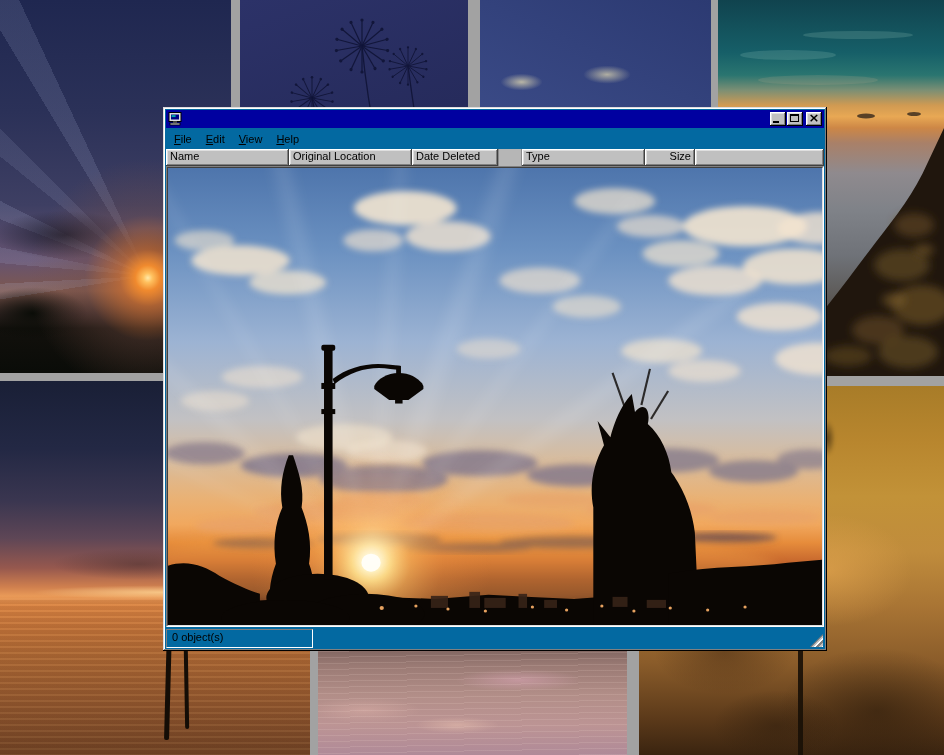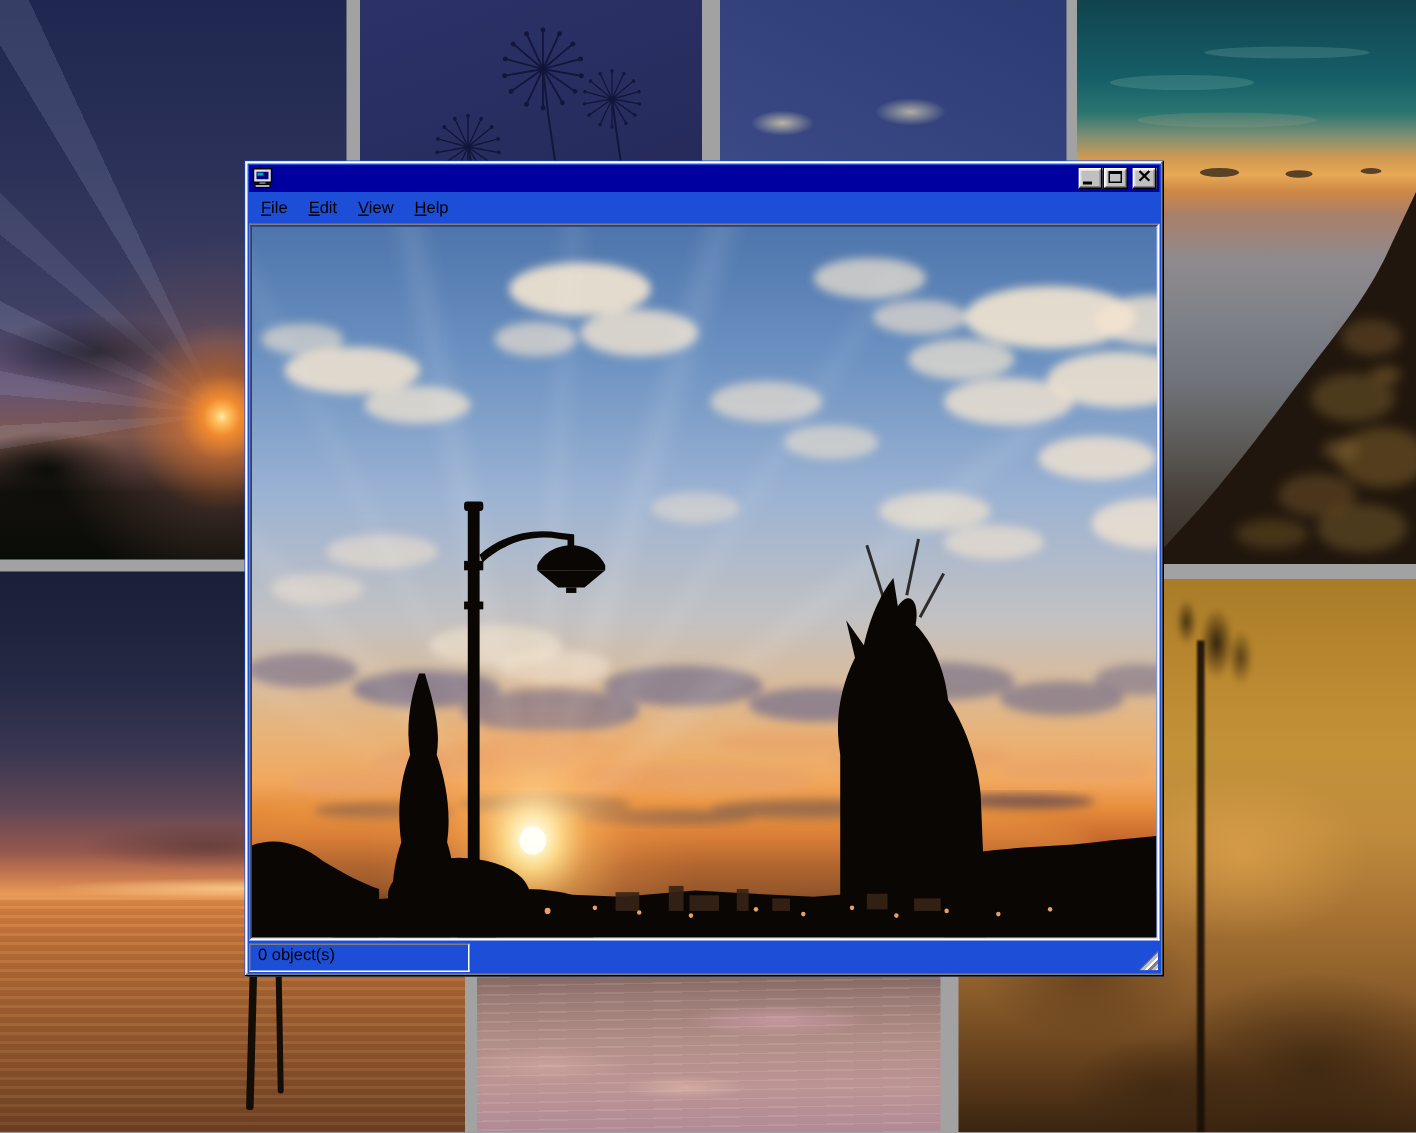--- a/index.html
+++ b/index.html
@@ -70,22 +70,22 @@
   }
   .g-pole { position:absolute; left:52%; top:11%; width:5px; height:89%; background:rgba(25,16,6,.92); filter:blur(.6px); }
   .g-tree { position:absolute; left:42%; top:0; width:80px; height:95px; filter:blur(1.5px);
     background:
       radial-gradient(ellipse 16px 34px at 55% 45%, rgba(25,16,6,.85), rgba(25,16,6,0) 70%),
       radial-gradient(ellipse 10px 22px at 30% 30%, rgba(25,16,6,.7), rgba(0,0,0,0) 70%),
       radial-gradient(ellipse 12px 26px at 75% 55%, rgba(25,16,6,.6), rgba(0,0,0,0) 70%);
   }
 
   
-  .win { position:absolute; left:163px; top:107px; width:613px; height:544px; z-index:10;
-    background:#1d4ed8; padding:3px;
+  .win { position:absolute; left:163px; top:107px; width:664px; height:544px; z-index:10;
+    background:#0369a1; padding:3px;
     box-shadow: inset -1px -1px 0 #000000, inset 1px 1px 0 #dcdcdc, inset -2px -2px 0 #808080, inset 2px 2px 0 #ffffff;
     display:flex; flex-direction:column; }
   .titlebar { height:18px; background:#0000a0; display:flex; align-items:center; padding:0 2px; flex:none; }
   .title-icon { width:14px; height:14px; margin-right:3px; flex:none; }
   .title-text { flex:1; color:#fff; font-size:11px; font-weight:bold; white-space:nowrap; overflow:hidden; }
   .tbtn { width:16px; height:14px; background:#c0c0c0; position:relative; flex:none; margin-left:1px;
     box-shadow: inset -1px -1px 0 #000, inset 1px 1px 0 #fff, inset -2px -2px 0 #808080, inset 2px 2px 0 #dfdfdf; }
   .tbtn.close { margin-left:3px; }
   .glyph-min { position:absolute; left:3px; bottom:3px; width:6px; height:2px; background:#000; }
   .glyph-max { position:absolute; left:3px; top:2px; width:9px; height:8px; border:1px solid #000; border-top-width:2px; }
@@ -245,20 +245,29 @@
         </span>
     </div>
 
     <div class="menubar">
       <span class="menu-item"><u>F</u>ile</span>
       <span class="menu-item"><u>E</u>dit</span>
       <span class="menu-item"><u>V</u>iew</span>
       <span class="menu-item"><u>H</u>elp</span>
     </div>
 
+    <div class="header-row">
+      <span class="hcol c0">Name</span>
+      <span class="hcol c1">Original Location</span>
+      <span class="hcol c2">Date Deleted</span>
+      <span class="hcol c3"></span>
+      <span class="hcol c4">Type</span>
+      <span class="hcol c5">Size</span>
+      <span class="hcol c6"></span>
+    </div>
 
     <div class="listview-outer">
       <div class="listview-inner">
         <div class="photo">
           <svg viewBox="0 0 612 455" preserveAspectRatio="none">
             <defs>
               <linearGradient id="sky" x1="0" y1="0" x2="0" y2="1">
                 <stop offset="0" stop-color="#4e75ac"></stop>
                   <stop offset=".18" stop-color="#6b91c1"></stop>
                 <stop offset=".38" stop-color="#9cb3d3"></stop>

